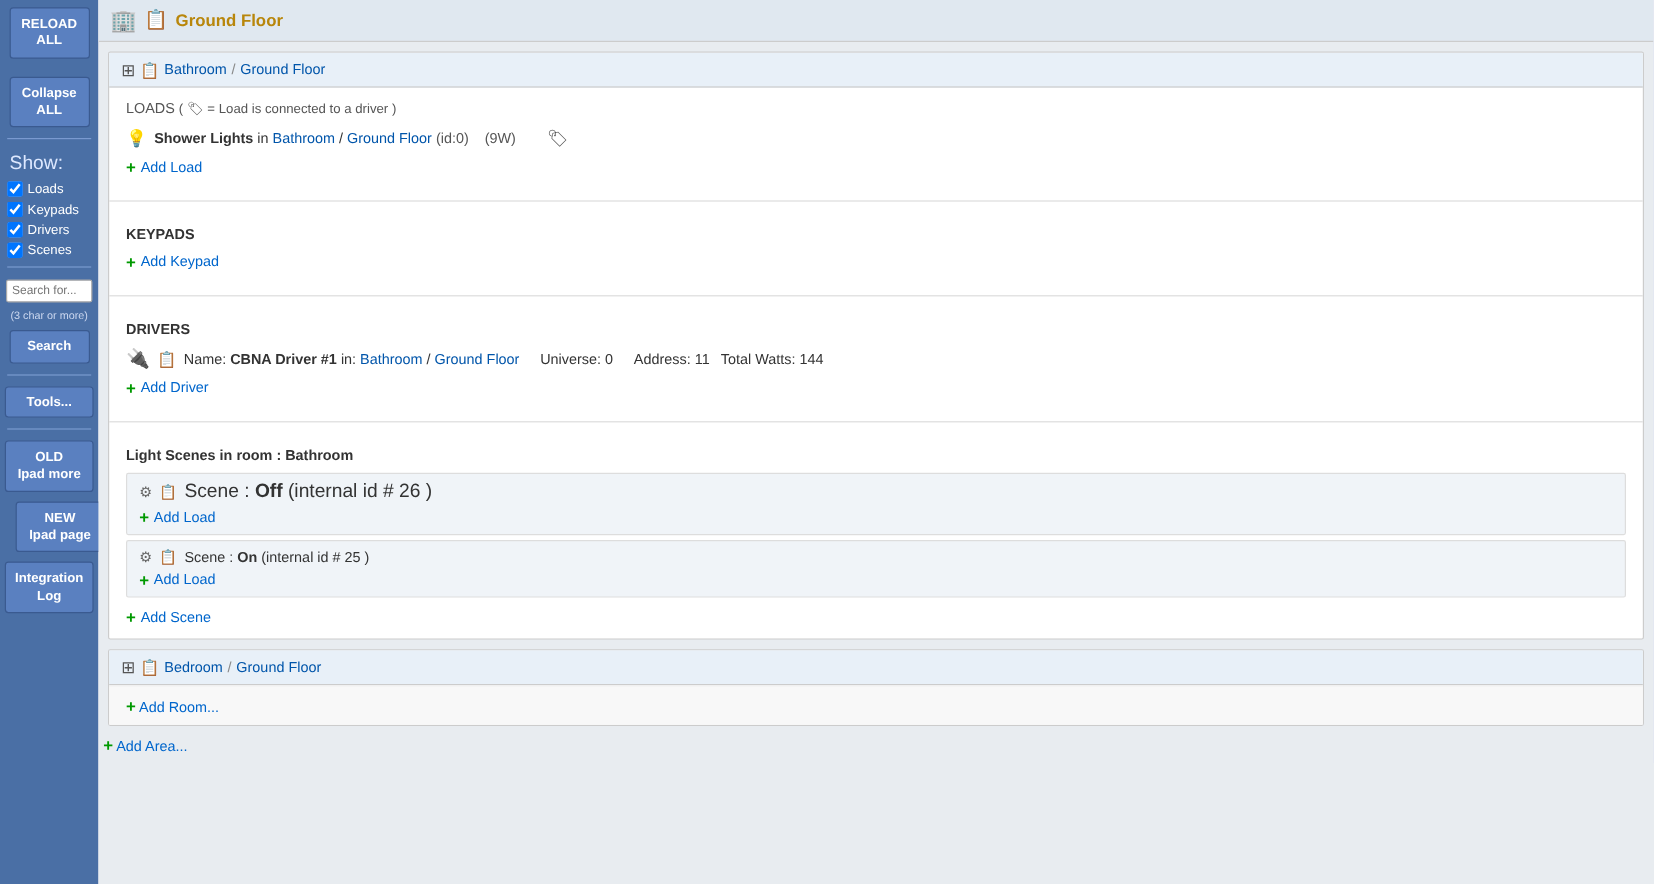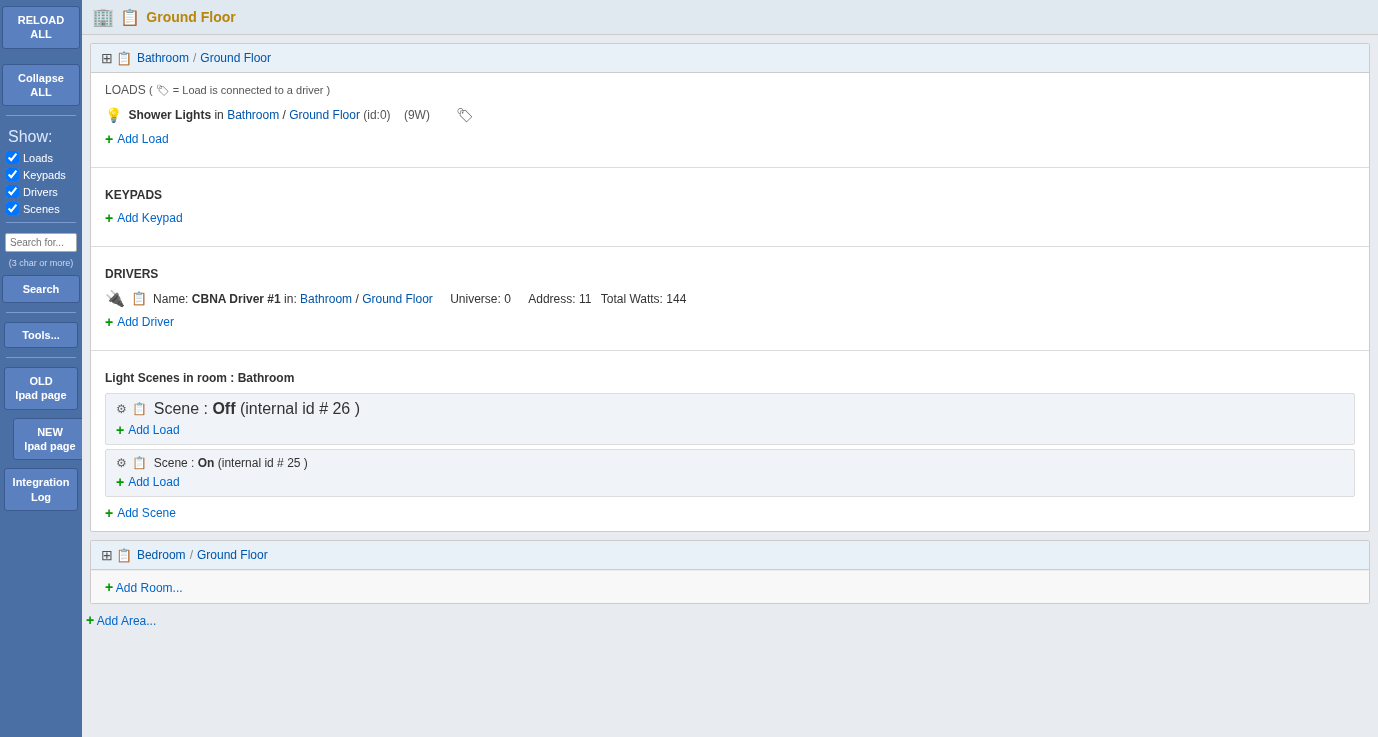--- a/index.html
+++ b/index.html
@@ -10,21 +10,21 @@
       width: 82px;
       background: #4a6fa5;
       display: flex;
       flex-direction: column;
       align-items: center;
       padding: 0;
       flex-shrink: 0;
       gap: 2px;
     }
     .sidebar-btn {
-      width: 78px;
+      width: 67px;
       background: #5a80c0;
       color: white;
       font-size: 11px;
       font-weight: bold;
       text-align: center;
       padding: 6px 4px;
       border: 1px solid #3a5a90;
       border-radius: 3px;
       margin: 3px auto;
       cursor: pointer;
@@ -191,21 +191,21 @@
     <label for="cb-scenes">Scenes</label>
   </div>
   <div class="sidebar-divider"></div>
   <input type="text" class="search-input" placeholder="Search for..." style="">
   <div class="search-hint">(3 char or more)</div>
   <button class="sidebar-btn">Search</button>
   <div class="sidebar-divider"></div>
   <button class="tools-btn">Tools...</button>
   <div class="sidebar-divider"></div>
   <button class="ipad-btn" style="white-space:pre-line;">OLD
-Ipad page</button>
+Ipad more</button>
   <button class="ipad-btn" style="white-space:pre-line;margin-left:13px;">NEW
 Ipad page</button>
   <button class="ipad-btn" style="white-space:pre-line;">Integration
 Log</button>
 </div>
 
 <div id="main">
 
   <div class="top-header">
     <span class="area-icon">🏢</span>

